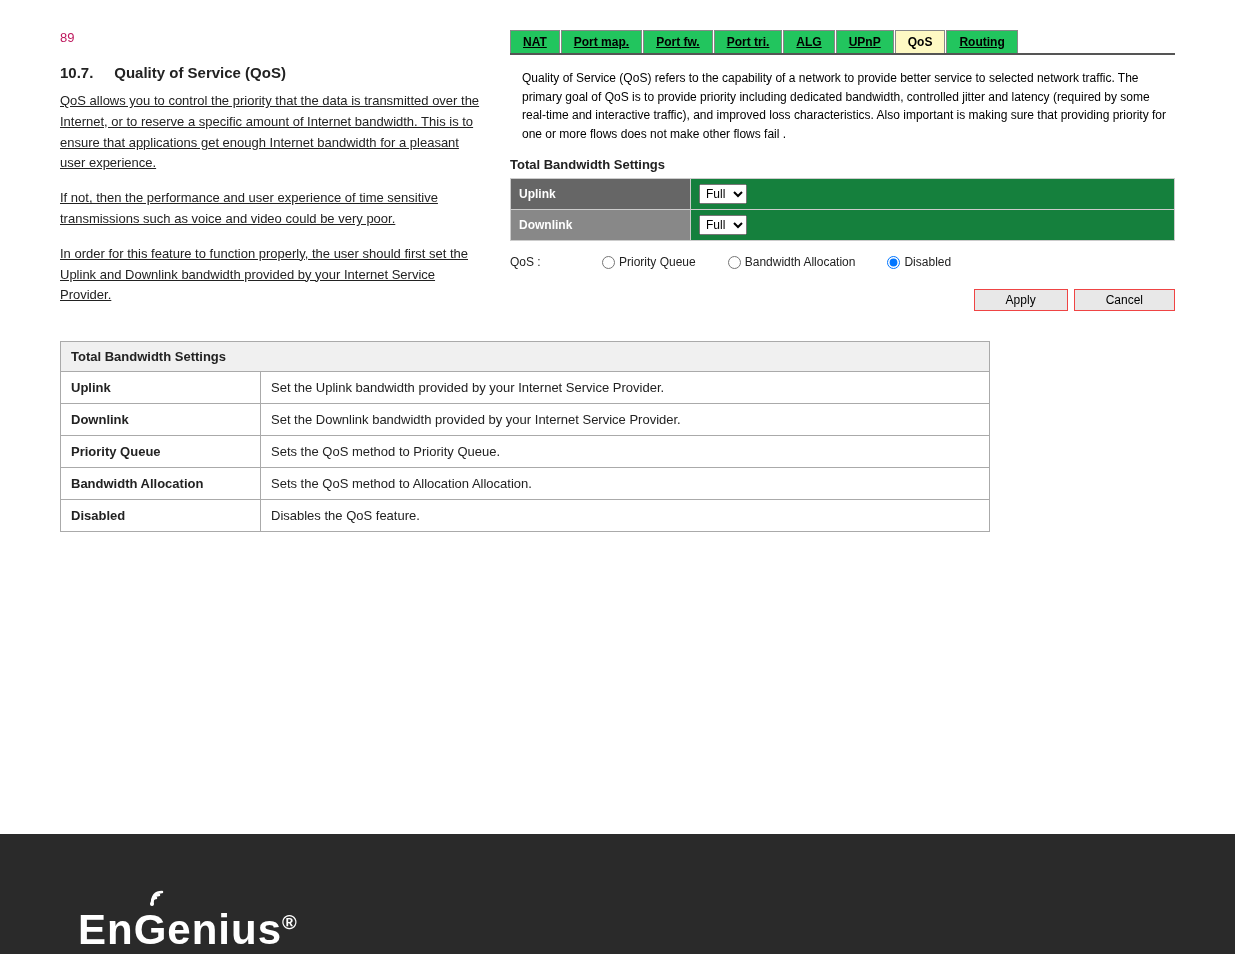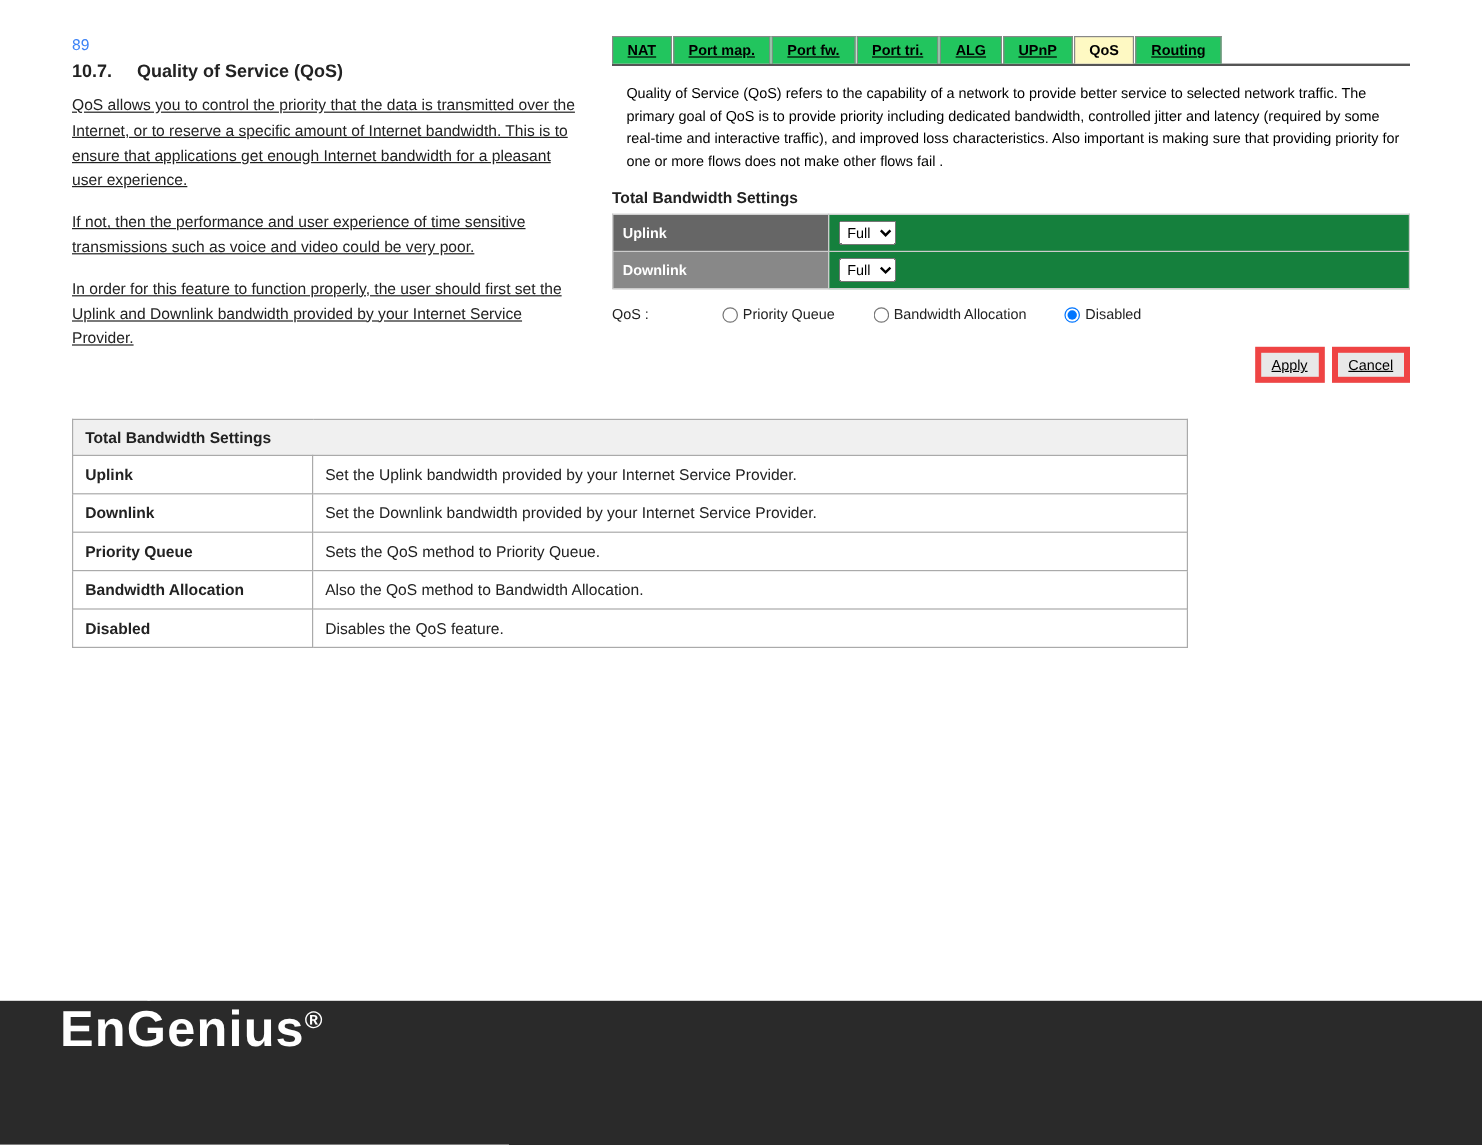--- a/index.html
+++ b/index.html
@@ -20,22 +20,22 @@
       display: flex;
       flex-direction: row;
       gap: 30px;
     }
     .left-col {
       width: 420px;
       flex-shrink: 0;
     }
     .page-number {
       font-size: 13px;
-      color: #3b82f6;
-      margin-bottom: 6px;
+      color: #be185d;
+      margin-bottom: 19px;
     }
     .section-title {
       font-size: 15px;
       font-weight: bold;
       margin-bottom: 10px;
     }
     .left-col p {
       font-size: 13px;
       line-height: 1.6;
       margin-bottom: 14px;
@@ -133,26 +133,25 @@
       gap: 4px;
     }
     
     .action-buttons {
       display: flex;
       justify-content: flex-end;
       gap: 6px;
       margin-bottom: 10px;
     }
     .btn {
-      padding: 3px 9px;
+      padding: 3px 31px;
       font-size: 12px;
       background: #e8e8e8;
-      border: 5px solid #ef4444;
+      border: 1px solid #ef4444;
       cursor: pointer;
-      text-decoration: underline;
     }
     
     .bottom-section {
       padding: 20px 60px 0 60px;
     }
     .info-table {
       width: 930px;
       border-collapse: collapse;
       font-size: 13px;
     }
@@ -173,22 +172,22 @@
     }
     
     .footer {
       position: absolute;
       bottom: 0;
       left: 0;
       right: 0;
       height: 120px;
       background: #2a2a2a;
       display: flex;
-      align-items: flex-start;
-      padding: 0 50px;
+      align-items: flex-end;
+      padding: 0 78px;
     }
     .logo-text {
       color: #fff;
       font-size: 42px;
       font-weight: bold;
       letter-spacing: 1px;
       font-family: Arial, sans-serif;
     }
   </style>
 </head>
@@ -283,21 +282,21 @@
       <tr>
         <td>Downlink</td>
         <td>Set the Downlink bandwidth provided by your Internet Service Provider.</td>
       </tr>
       <tr>
         <td>Priority Queue</td>
         <td>Sets the QoS method to Priority Queue.</td>
       </tr>
       <tr>
         <td>Bandwidth Allocation</td>
-        <td>Also the QoS method to Bandwidth Allocation.</td>
+        <td>Sets the QoS method to Allocation Allocation.</td>
       </tr>
       <tr>
         <td>Disabled</td>
         <td>Disables the QoS feature.</td>
       </tr>
     </tbody>
       </table>
   </div>
 
   <div class="footer">

